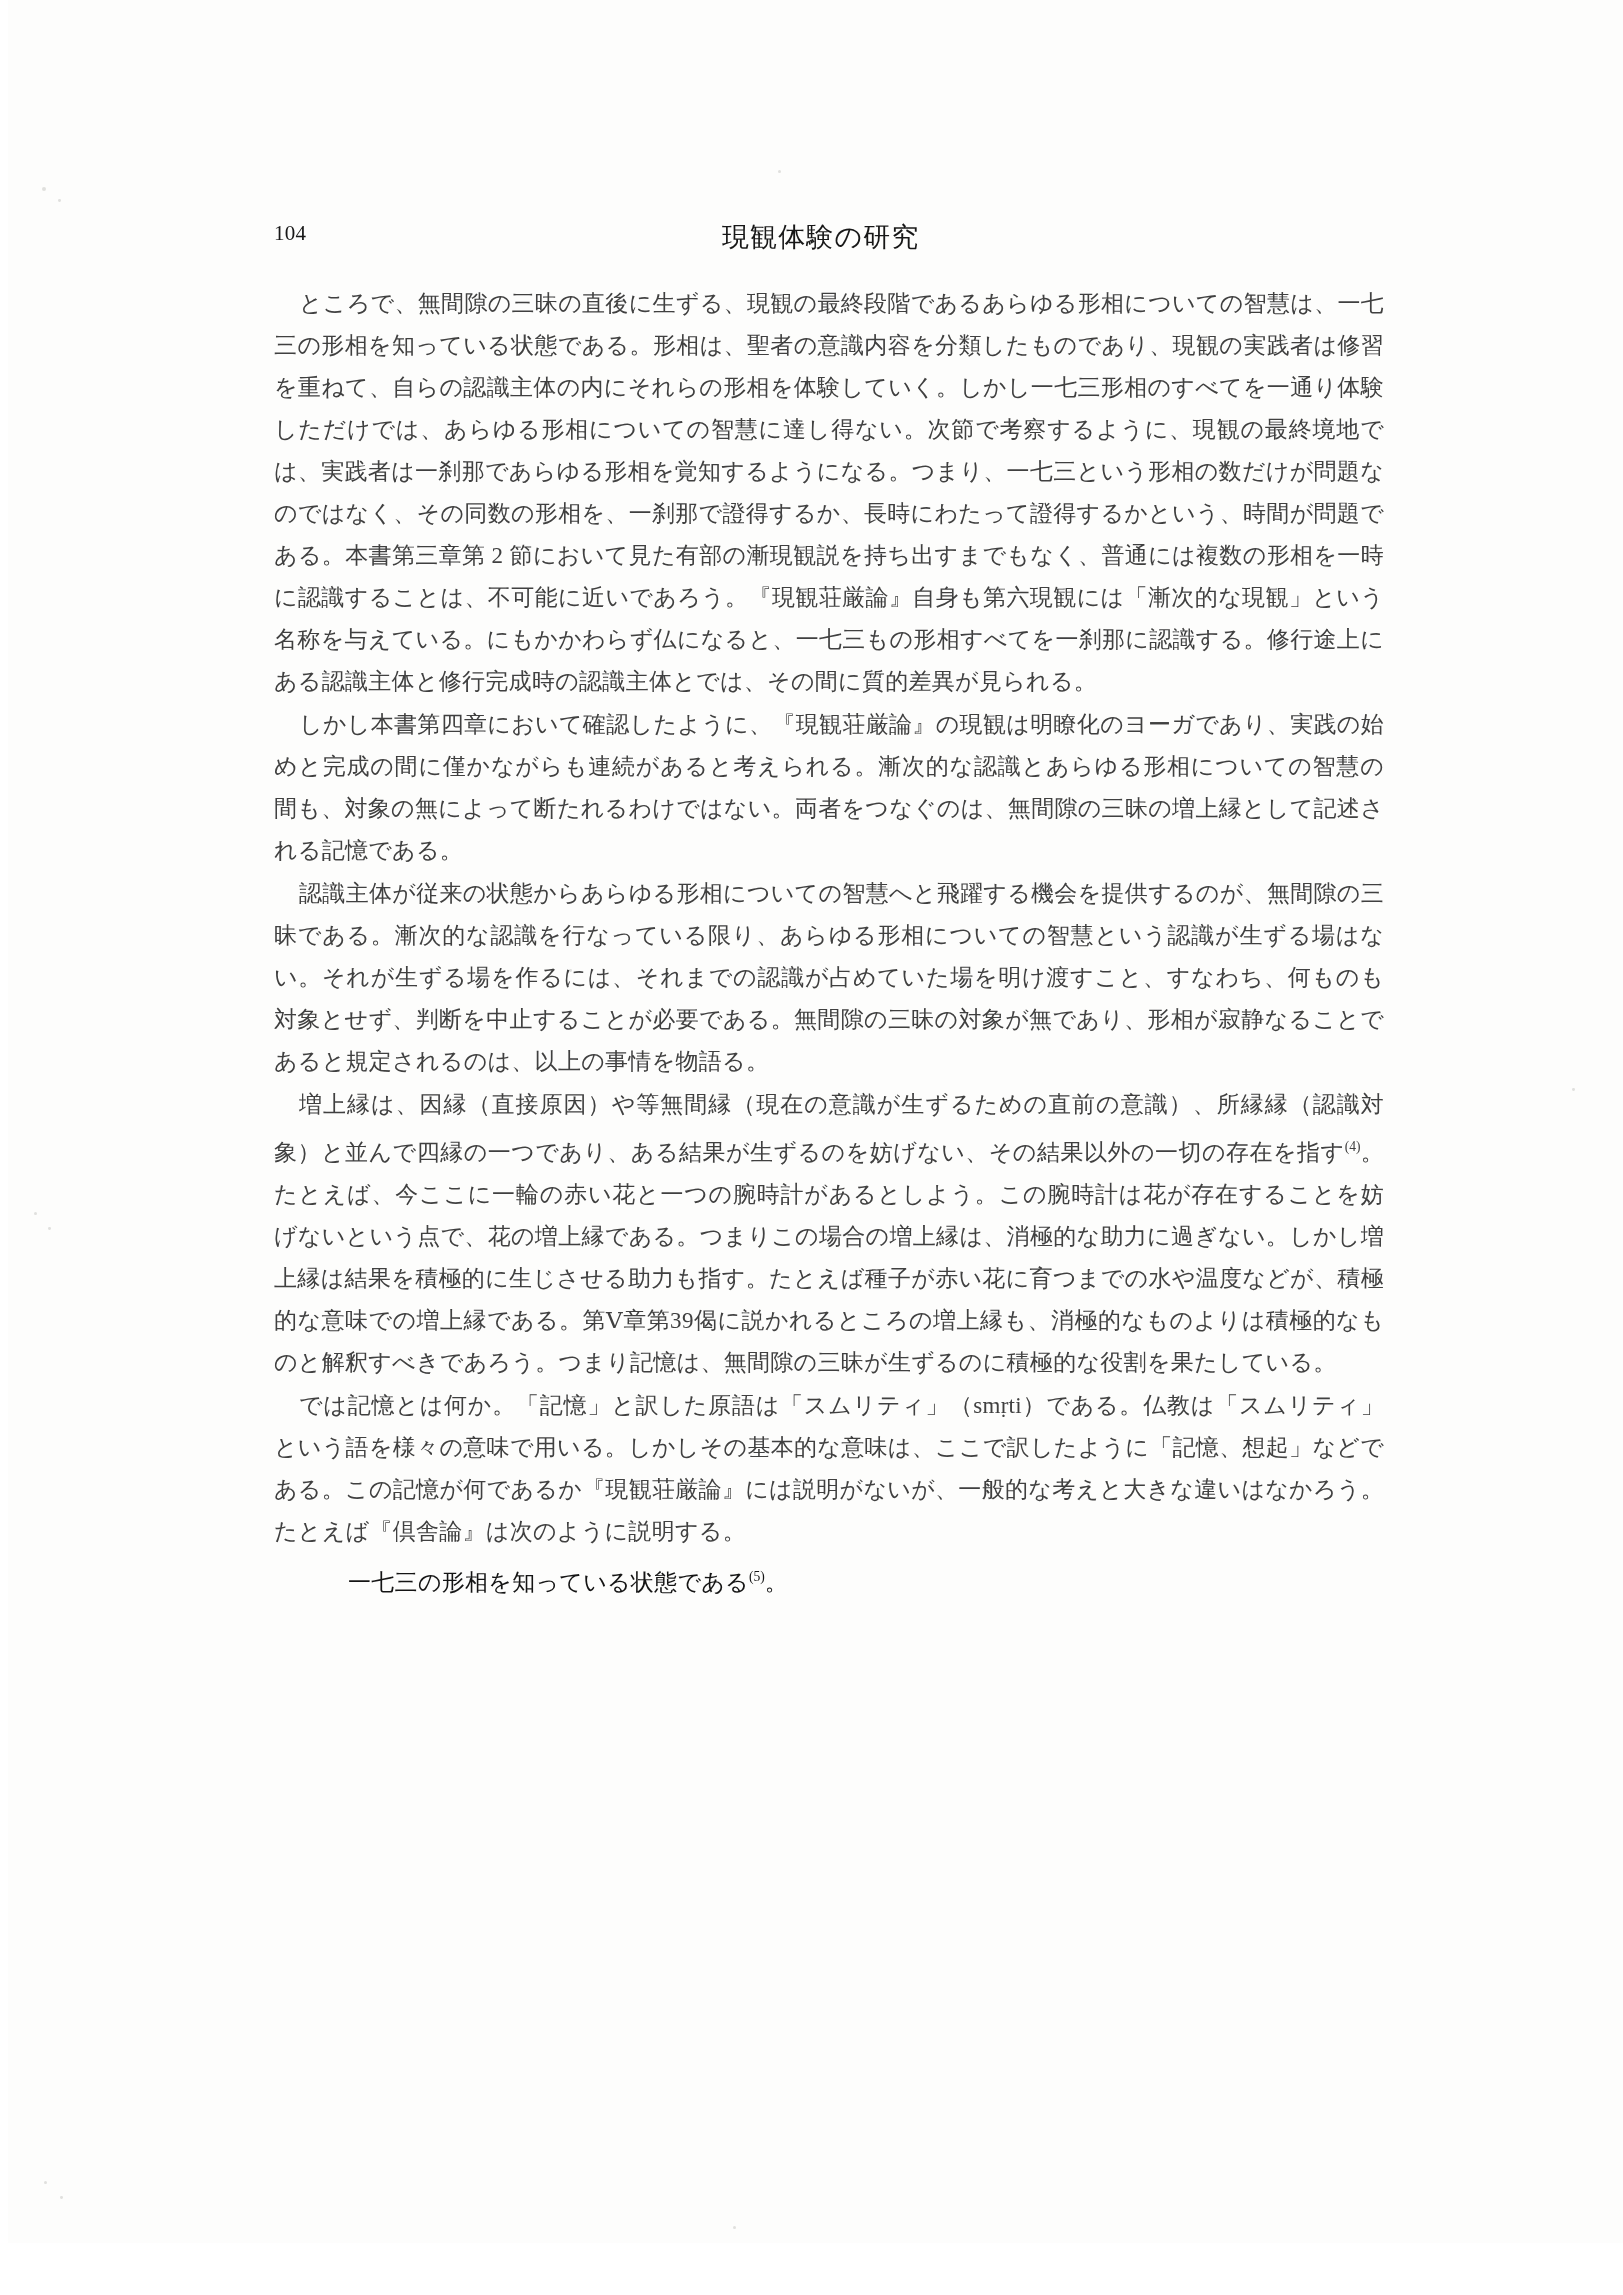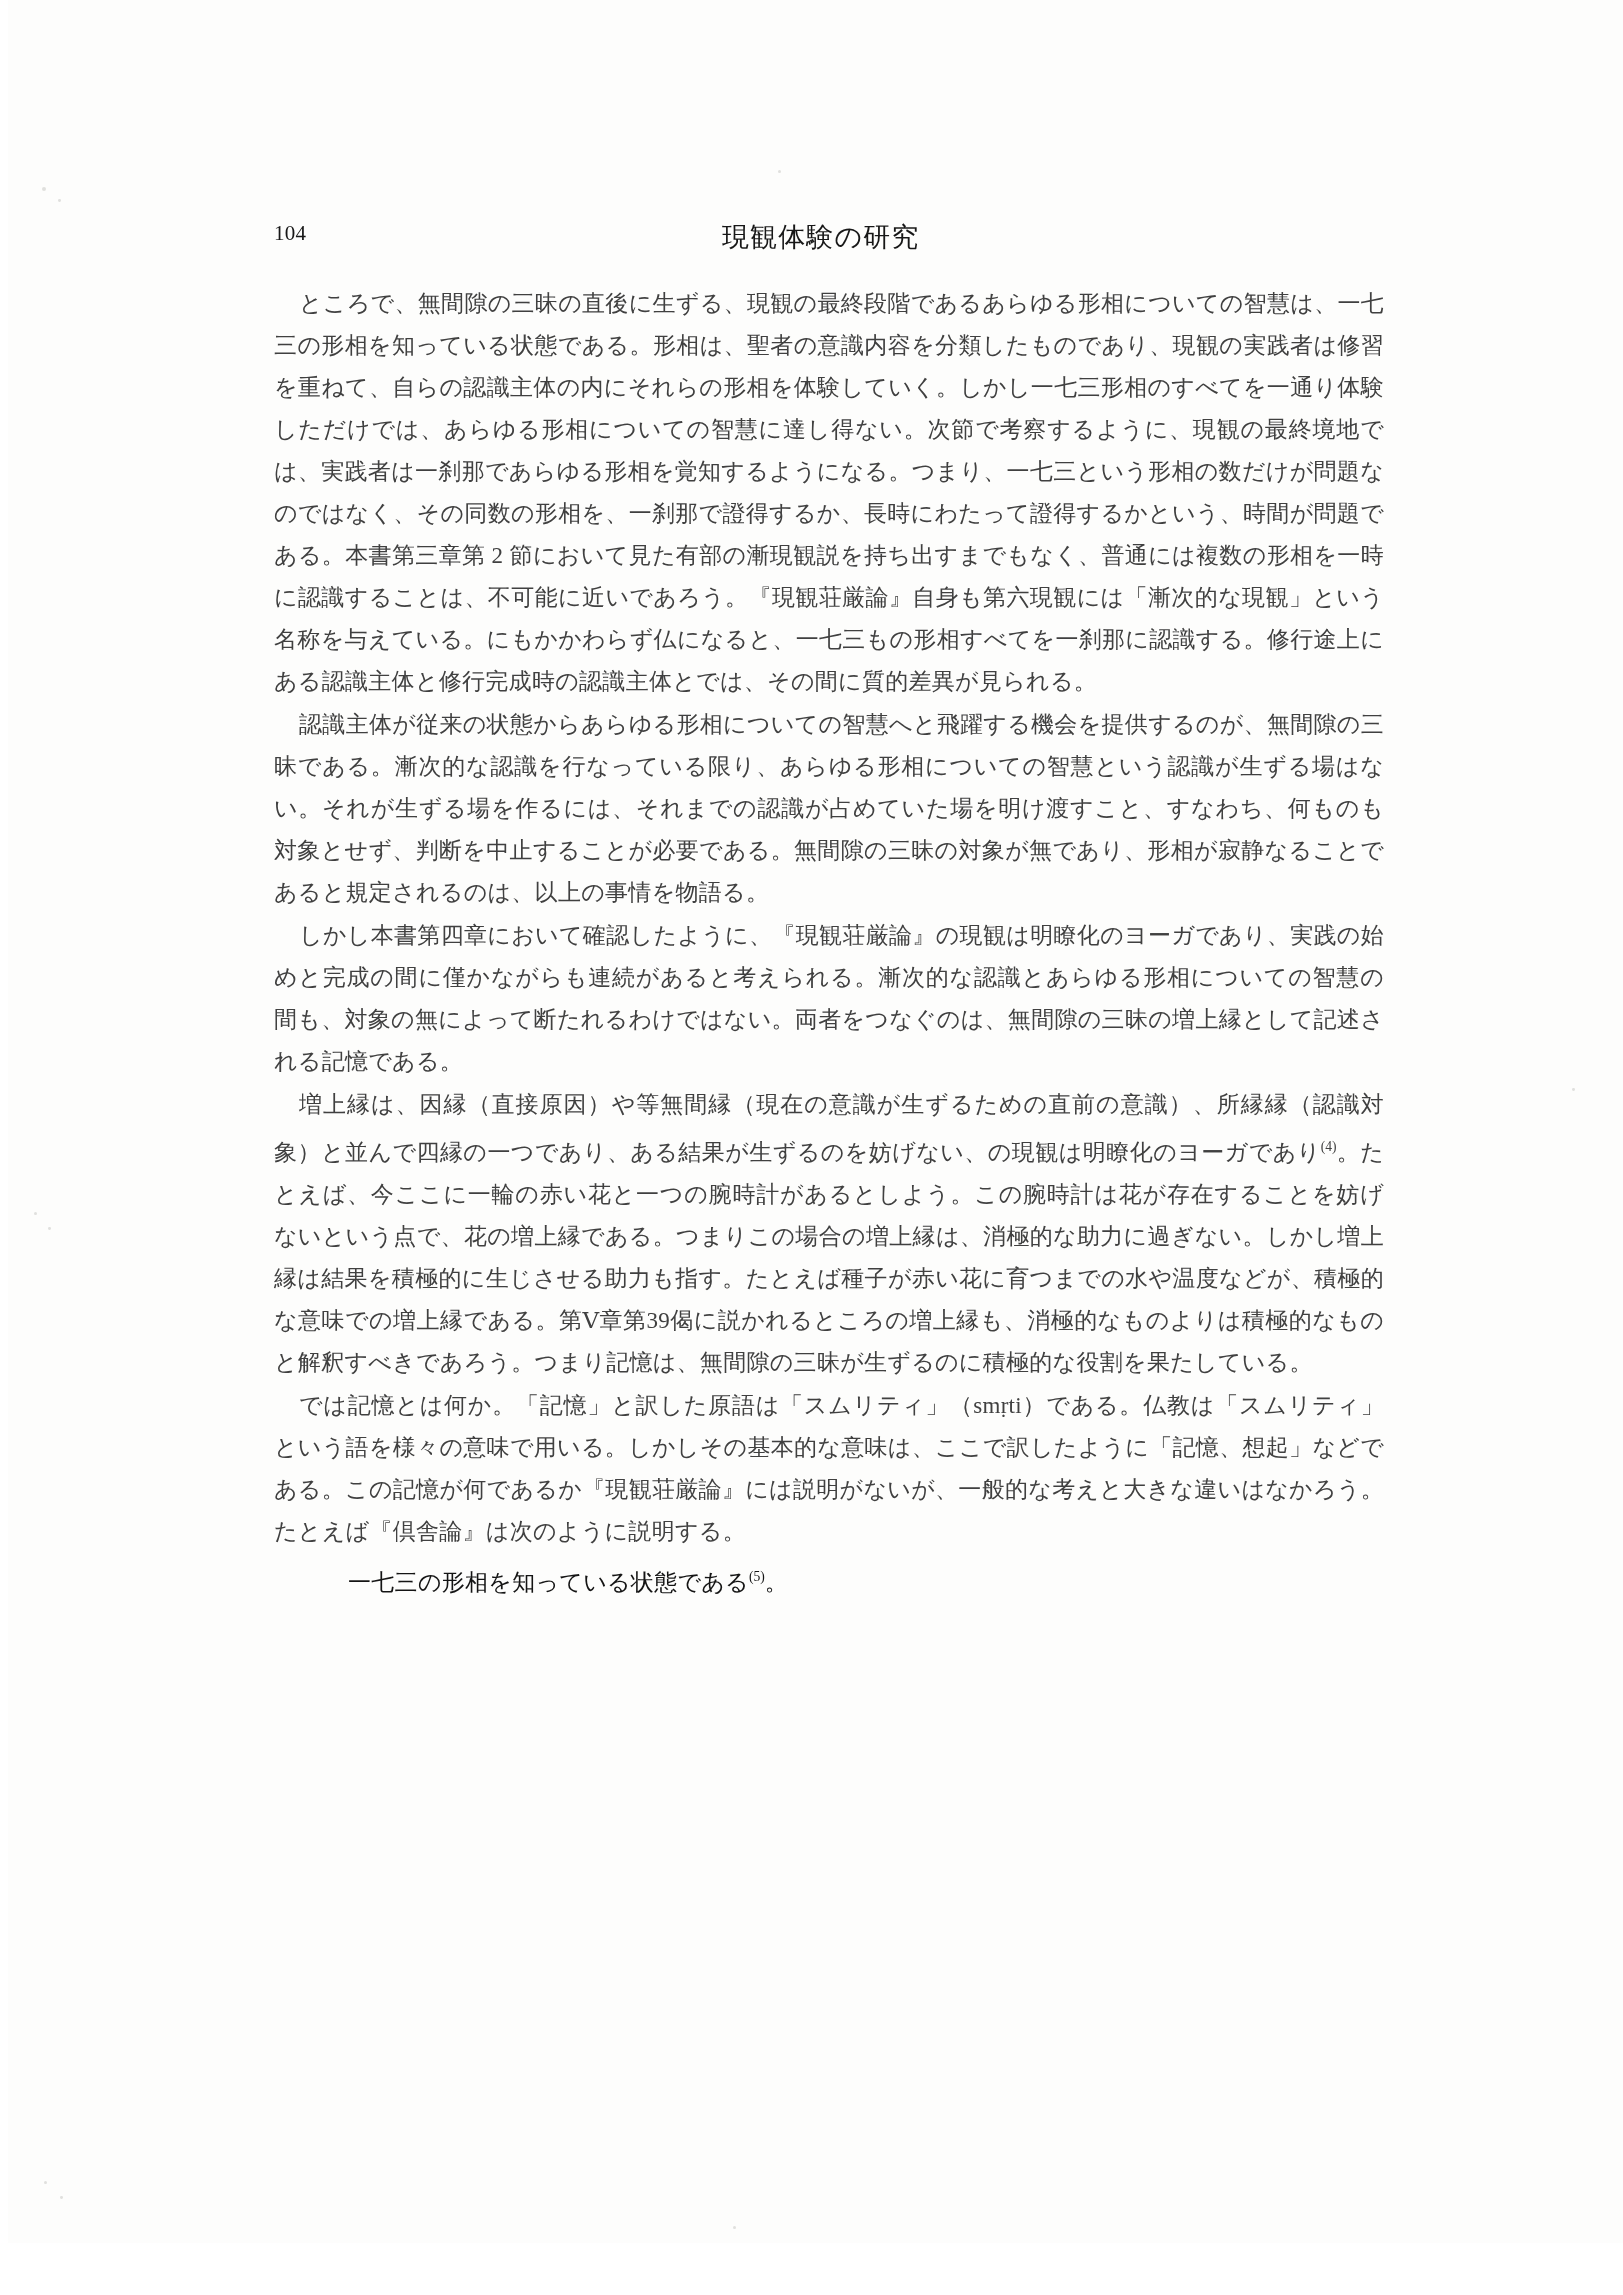--- a/index.html
+++ b/index.html
@@ -97,25 +97,25 @@
 
   <div class="content">
 
     <div class="header-row">
       <span class="folio">104</span>
       <span class="running-head">現観体験の研究</span>
     </div>
 
     <p class="para indent">ところで、無間隙の三昧の直後に生ずる、現観の最終段階であるあらゆる形相についての智慧は、一七三の形相を知っている状態である。形相は、聖者の意識内容を分類したものであり、現観の実践者は修習を重ねて、自らの認識主体の内にそれらの形相を体験していく。しかし一七三形相のすべてを一通り体験しただけでは、あらゆる形相についての智慧に達し得ない。次節で考察するように、現観の最終境地では、実践者は一刹那であらゆる形相を覚知するようになる。つまり、一七三という形相の数だけが問題なのではなく、その同数の形相を、一刹那で證得するか、長時にわたって證得するかという、時間が問題である。本書第三章第 2 節において見た有部の漸現観説を持ち出すまでもなく、普通には複数の形相を一時に認識することは、不可能に近いであろう。『現観荘厳論』自身も第六現観には「漸次的な現観」という名称を与えている。にもかかわらず仏になると、一七三もの形相すべてを一刹那に認識する。修行途上にある認識主体と修行完成時の認識主体とでは、その間に質的差異が見られる。</p>
 
+    <p class="para indent">しかし本書第四章において確認したように、『現観荘厳論』の現観は明瞭化のヨーガであり、実践の始めと完成の間に僅かながらも連続があると考えられる。漸次的な認識とあらゆる形相についての智慧の間も、対象の無によって断たれるわけではない。両者をつなぐのは、無間隙の三昧の増上縁として記述される記憶である。</p>
+
     <p class="para indent">認識主体が従来の状態からあらゆる形相についての智慧へと飛躍する機会を提供するのが、無間隙の三昧である。漸次的な認識を行なっている限り、あらゆる形相についての智慧という認識が生ずる場はない。それが生ずる場を作るには、それまでの認識が占めていた場を明け渡すこと、すなわち、何ものも対象とせず、判断を中止することが必要である。無間隙の三昧の対象が無であり、形相が寂静なることであると規定されるのは、以上の事情を物語る。</p>
 
-    <p class="para indent">しかし本書第四章において確認したように、『現観荘厳論』の現観は明瞭化のヨーガであり、実践の始めと完成の間に僅かながらも連続があると考えられる。漸次的な認識とあらゆる形相についての智慧の間も、対象の無によって断たれるわけではない。両者をつなぐのは、無間隙の三昧の増上縁として記述される記憶である。</p>
-
-    <p class="para indent"><span>増上縁は、因縁（直接原因）や等無間縁（現在の意識が生ずるための直前の意識）、所縁縁（認識対象）と並んで四縁の一つであり、ある結果が生ずるのを妨げない、の現観は明瞭化のヨーガであり</span><sup>(4)</sup><span>。たとえば、今ここに一輪の赤い花と一つの腕時計があるとしよう。この腕時計は花が存在することを妨げないという点で、花の増上縁である。つまりこの場合の増上縁は、消極的な助力に過ぎない。しかし増上縁は結果を積極的に生じさせる助力も指す。たとえば種子が赤い花に育つまでの水や温度などが、積極的な意味での増上縁である。第Ⅴ章第39偈に説かれるところの増上縁も、消極的なものよりは積極的なものと解釈すべきであろう。つまり記憶は、無間隙の三昧が生ずるのに積極的な役割を果たしている。</span></p>
+    <p class="para indent"><span>増上縁は、因縁（直接原因）や等無間縁（現在の意識が生ずるための直前の意識）、所縁縁（認識対象）と並んで四縁の一つであり、ある結果が生ずるのを妨げない、その結果以外の一切の存在を指す</span><sup>(4)</sup><span>。たとえば、今ここに一輪の赤い花と一つの腕時計があるとしよう。この腕時計は花が存在することを妨げないという点で、花の増上縁である。つまりこの場合の増上縁は、消極的な助力に過ぎない。しかし増上縁は結果を積極的に生じさせる助力も指す。たとえば種子が赤い花に育つまでの水や温度などが、積極的な意味での増上縁である。第Ⅴ章第39偈に説かれるところの増上縁も、消極的なものよりは積極的なものと解釈すべきであろう。つまり記憶は、無間隙の三昧が生ずるのに積極的な役割を果たしている。</span></p>
 
     <p class="para indent">では記憶とは何か。「記憶」と訳した原語は「スムリティ」（smṛti）である。仏教は「スムリティ」という語を様々の意味で用いる。しかしその基本的な意味は、ここで訳したように「記憶、想起」などである。この記憶が何であるか『現観荘厳論』には説明がないが、一般的な考えと大きな違いはなかろう。たとえば『倶舎論』は次のように説明する。</p>
 
     <p class="quote"><span>一七三の形相を知っている状態である</span><sup>(5)</sup><span>。</span></p>
 
 
   </div>
 </div>
 
 

